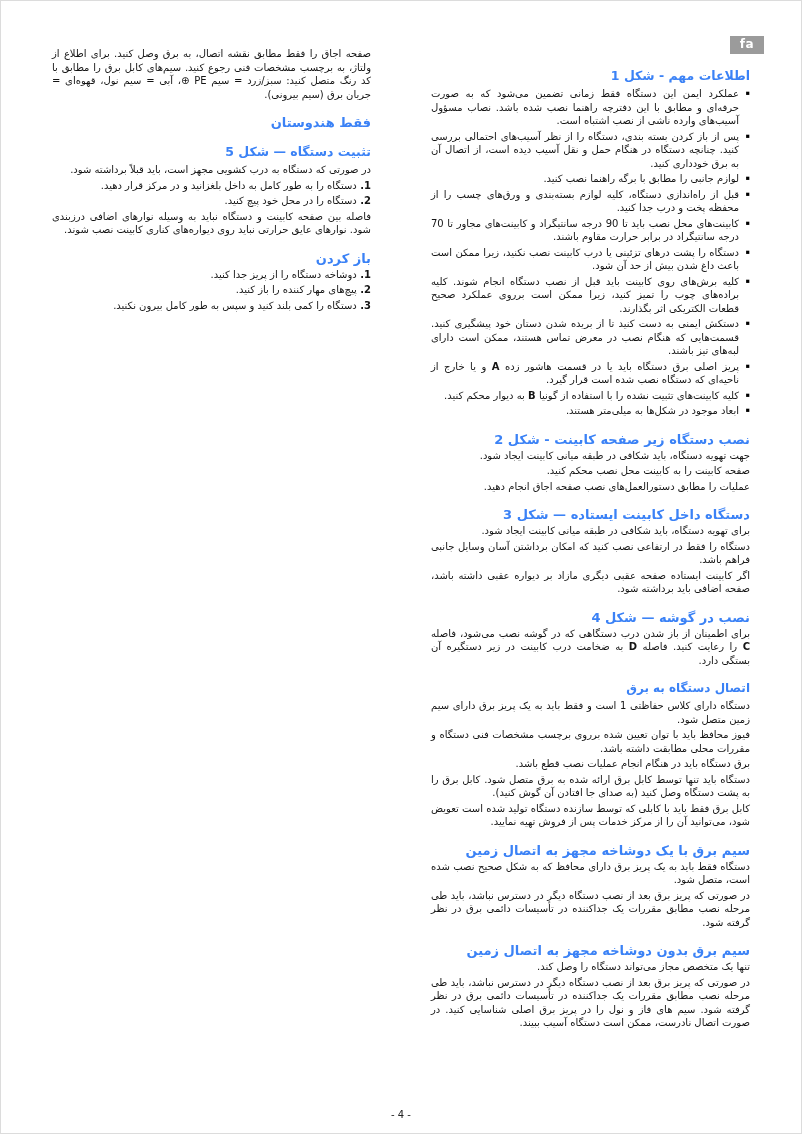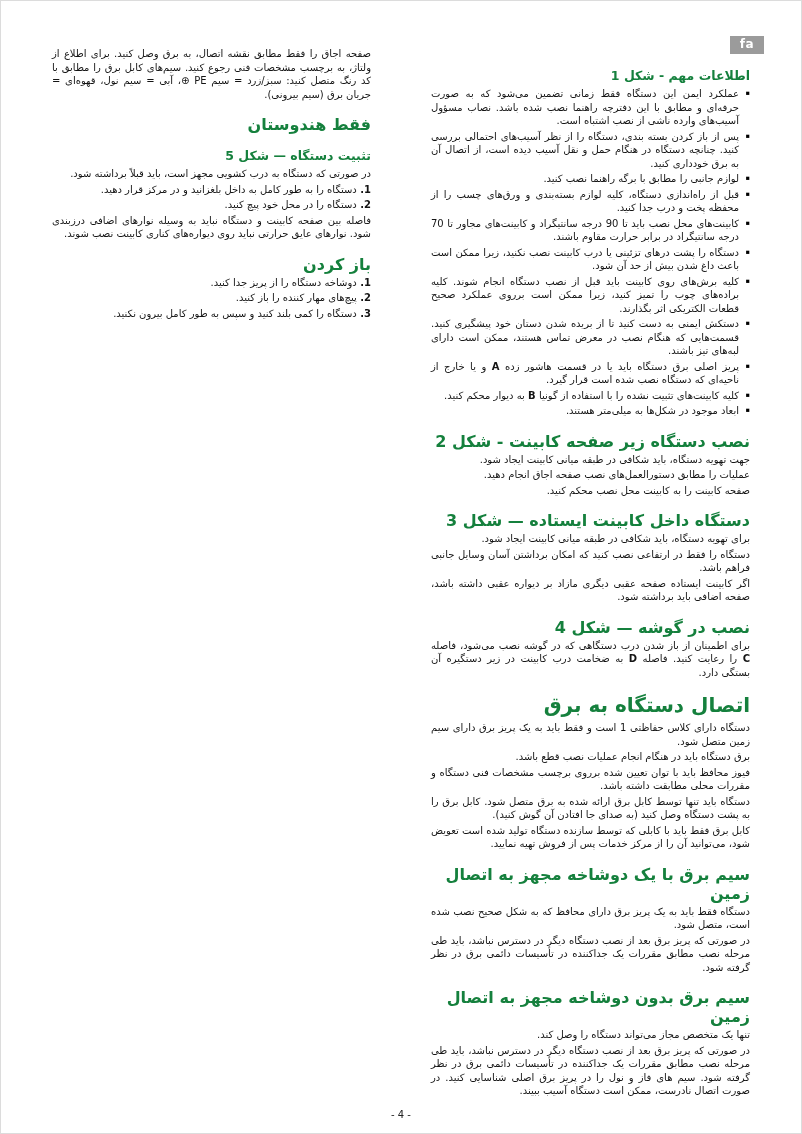--- a/index.html
+++ b/index.html
@@ -26,24 +26,24 @@
   .col { flex:1 1 0; min-width:0; }
   .badge-row { text-align:right; margin-bottom:5px; }
   .lang-badge {
     display:inline-block;
     font-size:12px;
     font-weight:bold;
     padding:1px 10px 3px 10px;
     letter-spacing:0.5px;
   }
   .section { margin:14px; }
-  .heading { font-weight:bold; color:#15803d; text-align:right; }
-  .h-l1 { font-size:20px; margin:9px 0 4px 0; }
+  .heading { font-weight:bold; color:#3b82f6; text-align:right; }
+  .h-l1 { font-size:12px; margin:9px 0 4px 0; }
   .h-l2 { font-size:12.5px; margin:3px 0 4px 0; }
-  .h-l3 { font-size:16px; margin:6px 0 2px 0; }
+  .h-l3 { font-size:13px; margin:6px 0 2px 0; }
   .para {
     font-size:10px;
     line-height:13.5px;
     margin:0 0 2px 0;
     text-align:justify;
   }
   .para.bullet { display:flex; }
   .para .marker {
     flex:0 0 11px;
     width:11px;
@@ -118,25 +118,25 @@
             <span class="marker">▪</span>
             <span class="ptext"><span>ابعاد موجود در شکل‌ها به میلی‌متر هستند.</span></span>
           </div>
         </div>
         <div class="section">
           <div class="heading h-l3">نصب دستگاه زیر صفحه کابینت - شکل 2</div>
           <div class="para plain">
             <span class="ptext"><span>جهت تهویه دستگاه، باید شکافی در طبقه میانی کابینت ایجاد شود.</span></span>
           </div>
           <div class="para plain">
+            <span class="ptext"><span>صفحه کابینت را به کابینت محل نصب محکم کنید.</span></span>
+          </div>
+          <div class="para plain">
             <span class="ptext"><span>عملیات را مطابق دستورالعمل‌های نصب صفحه اجاق انجام دهید.</span></span>
           </div>
-          <div class="para plain">
-            <span class="ptext"><span>صفحه کابینت را به کابینت محل نصب محکم کنید.</span></span>
-          </div>
         </div>
         <div class="section">
           <div class="heading h-l3">دستگاه داخل کابینت ایستاده — شکل 3</div>
           <div class="para plain">
             <span class="ptext"><span>برای تهویه دستگاه، باید شکافی در طبقه میانی کابینت ایجاد شود.</span></span>
           </div>
           <div class="para plain">
             <span class="ptext"><span>دستگاه را فقط در ارتفاعی نصب کنید که امکان برداشتن آسان وسایل جانبی فراهم باشد.</span></span>
           </div>
           <div class="para plain">
@@ -148,24 +148,24 @@
           <div class="para plain">
             <span class="ptext"><span>برای اطمینان از باز شدن درب دستگاهی که در گوشه نصب می‌شود، فاصله </span><span class="b">C</span><span> را رعایت کنید. فاصله </span><span class="b">D</span><span> به ضخامت درب کابینت در زیر دستگیره آن بستگی دارد.</span></span>
           </div>
         </div>
         <div class="section">
           <div class="heading h-l1">اتصال دستگاه به برق</div>
           <div class="para plain">
             <span class="ptext"><span>دستگاه دارای کلاس حفاظتی 1 است و فقط باید به یک پریز برق دارای سیم زمین متصل شود.</span></span>
           </div>
           <div class="para plain">
+            <span class="ptext"><span>فیوز محافظ باید با توان تعیین شده برروی برچسب مشخصات فنی دستگاه و مقررات محلی مطابقت داشته باشد.</span></span>
+          </div>
+          <div class="para plain">
             <span class="ptext"><span>برق دستگاه باید در هنگام انجام عملیات نصب قطع باشد.</span></span>
-          </div>
-          <div class="para plain">
-            <span class="ptext"><span>فیوز محافظ باید با توان تعیین شده برروی برچسب مشخصات فنی دستگاه و مقررات محلی مطابقت داشته باشد.</span></span>
           </div>
           <div class="para plain">
             <span class="ptext"><span>دستگاه باید تنها توسط کابل برق ارائه شده به برق متصل شود. کابل برق را به پشت دستگاه وصل کنید (به صدای جا افتادن آن گوش کنید).</span></span>
           </div>
           <div class="para plain">
             <span class="ptext"><span>کابل برق فقط باید با کابلی که توسط سازنده دستگاه تولید شده است تعویض شود، می‌توانید آن را از مرکز خدمات پس از فروش تهیه نمایید.</span></span>
           </div>
         </div>
         <div class="section">
           <div class="heading h-l3">سیم برق با یک دوشاخه مجهز به اتصال زمین</div>

